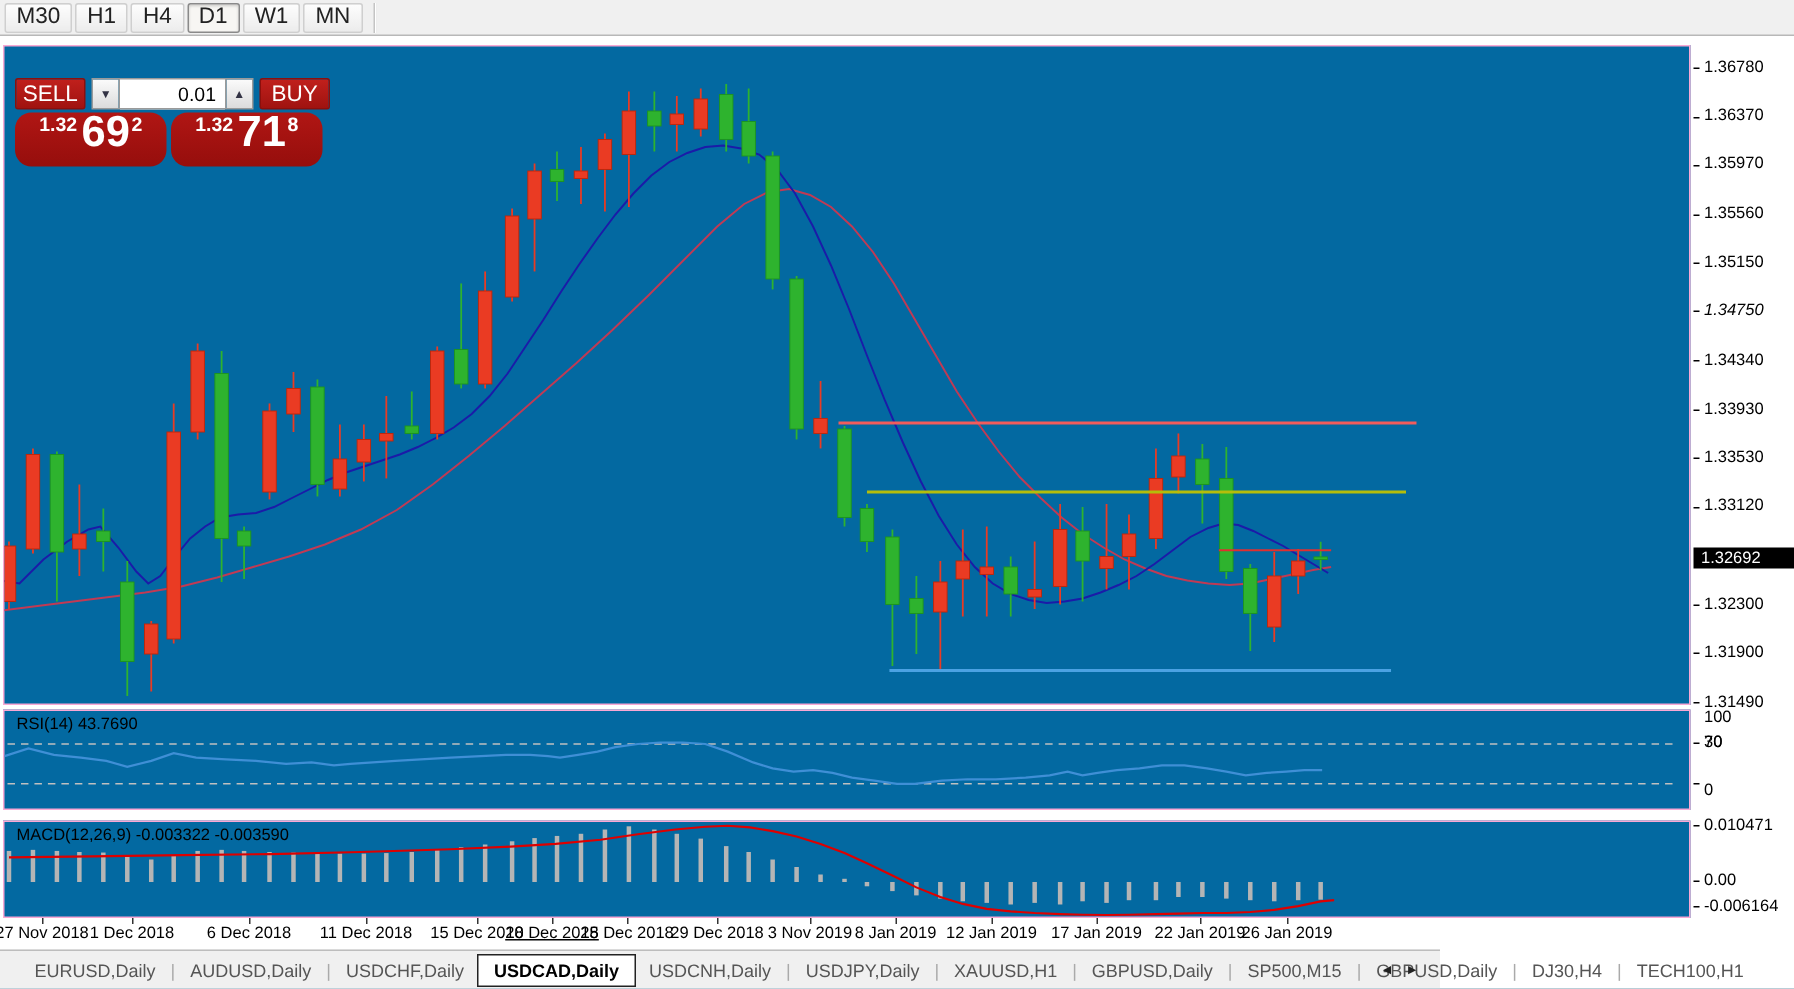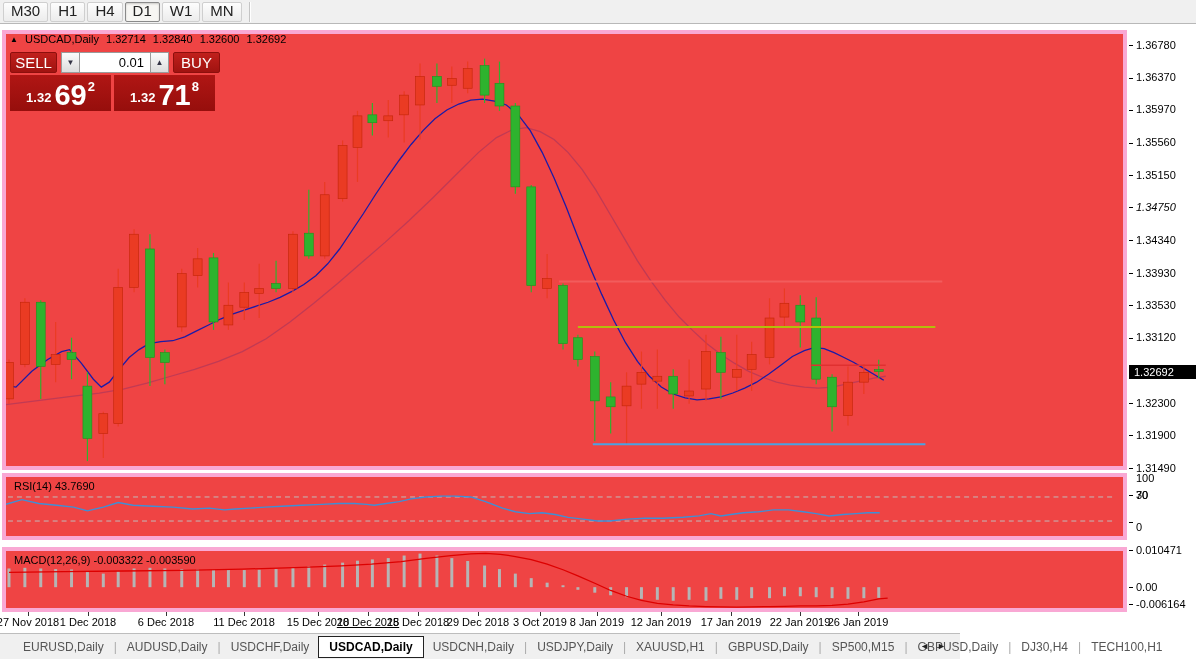--- a/index.html
+++ b/index.html
@@ -6,21 +6,21 @@
   .screen{position:relative;width:1196px;height:659px;overflow:hidden;background:#ffffff;
           font-family:"Liberation Sans",sans-serif;-webkit-font-smoothing:antialiased;}
   
   .toolbar{position:absolute;left:0;top:0;width:1196px;height:24px;background:#f0f0f0;
            border-bottom:1px solid #b8b8b8;display:flex;align-items:center;padding-left:2px;box-sizing:border-box;}
   .tf-btn{height:18px;line-height:16px;padding:0 7px;margin:0 1px;font-size:15px;color:#222;
           border:1px solid #cfcfcf;border-radius:2px;background:linear-gradient(#fdfdfd,#ececec);cursor:default;}
   .tf-btn.active{background:#f7f6f3;border:1px solid #8a8a8a;box-shadow:inset 0 1px 2px rgba(0,0,0,.18);}
   .tb-sep{width:1px;height:20px;background:#c4c4c4;border-right:1px solid #fff;margin-left:6px;}
   
-  .panel{position:absolute;left:2px;width:1125px;background:#ef4444;border:4px solid #f9a8d4;box-sizing:border-box;}
+  .panel{position:absolute;left:2px;width:1125px;background:#0369a1;border:1px solid #f9a8d4;box-sizing:border-box;}
   .panel svg{position:absolute;left:0;top:0;width:100%;height:100%;}
   #main-panel{top:30px;height:440px;}
   #rsi-panel{top:473px;height:67px;}
   #macd-panel{top:547px;height:65px;}
   .panel-label{position:absolute;left:8px;top:3px;font-size:11px;color:#000;z-index:5;white-space:nowrap;}
   .chart-title{position:absolute;left:10px;top:33px;font-size:11px;color:#000;z-index:6;white-space:nowrap;}
   .chart-title .arr{font-size:8px;vertical-align:1px;margin-right:4px;}
   .chart-title span.q{margin-right:4px;}
   
   .axis-col{position:absolute;left:1129px;top:25px;width:67px;height:608px;background:#fff;font-size:11px;color:#000;}
@@ -36,22 +36,22 @@
   .trade{position:absolute;left:10px;top:52px;width:210px;z-index:7;font-family:"Liberation Sans",sans-serif;}
   .trade-row1{display:flex;height:21px;}
   .btn-sell,.btn-buy{width:45px;background:linear-gradient(var(--trade-btn),#a01310);border:1px solid #8c0f0c;
       color:#fff;font-size:15px;text-align:center;line-height:20px;border-radius:2px;cursor:pointer;}
   .vol-box{display:flex;margin:0 4px;height:21px;box-sizing:border-box;}
   .vol-btn{width:17px;background:linear-gradient(#fbfbfb,#dcdcdc);border:1px solid #9a9a9a;color:#334;
            font-size:8px;text-align:center;line-height:19px;cursor:pointer;}
   .vol-input{width:64px;border:1px solid #9a9a9a;border-left:none;border-right:none;text-align:right;
              font-size:13px;padding:0 6px 0 0;color:#000;font-family:"Liberation Sans",sans-serif;}
   .trade-row2{display:flex;margin-top:2px;}
-  .px-box{width:101px;height:36px;background:linear-gradient(var(--trade-red),#960e0c);border-radius:0;
-          color:#fff;display:flex;align-items:flex-end;justify-content:center;padding-bottom:3px;box-sizing:border-box;cursor:pointer;}
+  .px-box{width:101px;height:36px;background:linear-gradient(var(--trade-red),#960e0c);border-radius:11px;
+          color:#fff;display:flex;justify-content:center;padding-bottom:3px;box-sizing:border-box;cursor:pointer;}
   .px-box + .px-box{margin-left:3px;}
   .px-small{font-size:13px;font-weight:bold;margin:0 3px 3px 0;}
   .px-big{font-size:29px;font-weight:bold;line-height:26px;}
   .px-sup{font-size:13px;font-weight:bold;margin:0 0 14px 1px;}
   
   .tabbar{position:absolute;left:0;top:633px;width:960px;height:26px;background:#f0f0f0;border-top:1px solid #bdbdbd;
           display:flex;align-items:center;padding-left:14px;box-sizing:border-box;font-size:12px;color:#555;}
   .tab{padding:3px 9px;white-space:nowrap;cursor:pointer;}
   .tab.active{background:#fff;border:1px solid #222;color:#000;font-weight:bold;padding:3px 10px;}
   .tab-sep{color:#aaa;margin:0 1px;}
@@ -190,28 +190,20 @@
         <rect x="861.5" y="372.99999999999943" width="9" height="9.999999999999773" fill="#ea3b23" stroke="#c22507" stroke-width="0.6"></rect>
         <line x1="881" y1="360.199999999999" x2="881" y2="379.3999999999987" stroke="#2eb32e" stroke-width="1.2"></line>
         <rect x="876.5" y="370.27999999999935" width="9" height="1.7599999999990814" fill="#2eb32e" stroke="#1d941d" stroke-width="0.6"></rect>
         <line x1="559" x2="945" y1="280.99999999999886" y2="280.99999999999886" stroke="#f25c5c" stroke-width="2"></line>
         <line x1="578" x2="938" y1="327" y2="327" stroke="#b4bd0b" stroke-width="2"></line>
         <line x1="593" x2="928" y1="445.9599999999995" y2="445.9599999999995" stroke="#4ba2e3" stroke-width="2"></line>
         <line x1="813" x2="888" y1="365.7999999999984" y2="365.7999999999984" stroke="#e03030" stroke-width="1.4"></line>
       </svg>
   </div>
 
-  <div class="chart-title">
-    <span class="arr">▲</span>
-    <span class="q">USDCAD,Daily</span>
-    <span class="q">1.32714</span>
-    <span class="q">1.32840</span>
-    <span class="q">1.32600</span>
-    <span class="q">1.32692</span>
-  </div>
 
   <div class="trade">
     <div class="trade-row1">
       <div class="btn-sell">SELL</div>
       <div class="vol-box">
         <div class="vol-btn">▼</div>
         <input class="vol-input" value="0.01" style="">
         <div class="vol-btn">▲</div>
       </div>
       <div class="btn-buy">BUY</div>
@@ -355,21 +347,21 @@
       <div class="date-lbl" style="left: 244px;">11 Dec 2018</div>
       <div class="date-tick" style="left: 318px;"></div>
       <div class="date-lbl" style="left: 318px;">15 Dec 2018</div>
       <div class="date-tick" style="left: 368px;"></div>
       <div class="date-lbl" style="left: 368px; text-decoration: underline;">20 Dec 2018</div>
       <div class="date-tick" style="left: 418px;"></div>
       <div class="date-lbl" style="left: 418px;">25 Dec 2018</div>
       <div class="date-tick" style="left: 478px;"></div>
       <div class="date-lbl" style="left: 478px;">29 Dec 2018</div>
       <div class="date-tick" style="left: 540px;"></div>
-      <div class="date-lbl" style="left: 540px;">3 Oct 2019</div>
+      <div class="date-lbl" style="left: 540px;">3 Nov 2019</div>
       <div class="date-tick" style="left: 597px;"></div>
       <div class="date-lbl" style="left: 597px;">8 Jan 2019</div>
       <div class="date-tick" style="left: 661px;"></div>
       <div class="date-lbl" style="left: 661px;">12 Jan 2019</div>
       <div class="date-tick" style="left: 731px;"></div>
       <div class="date-lbl" style="left: 731px;">17 Jan 2019</div>
       <div class="date-tick" style="left: 800px;"></div>
       <div class="date-lbl" style="left: 800px;">22 Jan 2019</div>
       <div class="date-tick" style="left: 858px;"></div>
       <div class="date-lbl" style="left: 858px;">26 Jan 2019</div>

